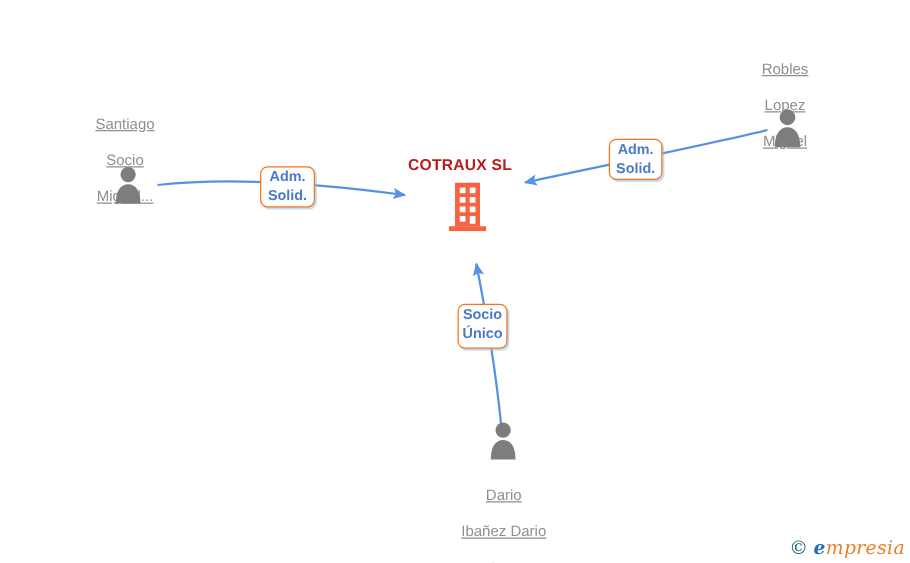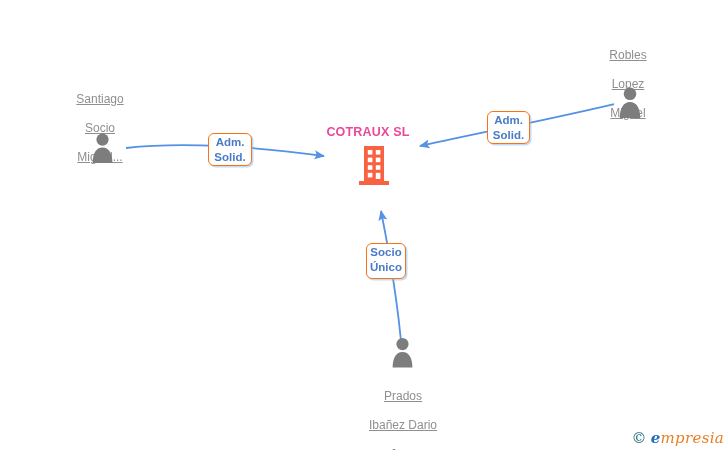--- a/index.html
+++ b/index.html
@@ -11,21 +11,21 @@
   #edges { position:absolute; left:0; top:0; width:728px; height:450px; }
 
   .person-label {
     position:absolute; color:#8F8F8F; font-size:12px; line-height:14.5px;
     text-align:center; white-space:pre-line;text-decoration:underline;
   }
   .person-label span { display:block; }
 
   .company-title {
     position:absolute; left:298px; top:125px; width:140px; text-align:center;
-    color:#ec4899; font-size:12.5px; font-weight:bold; letter-spacing:0.2px;
+    color:#b91c1c; font-size:12.5px; font-weight:bold; letter-spacing:0.2px;
   }
 
   .icon-wrap { position:absolute; }
 
   .rel-box {
     position:absolute; background:#ffffff;
     border:1px solid #f97316; border-radius:6px;
     box-shadow:1.5px 1.5px 0 rgba(145,190,235,0.55);
     color:#4A7BC8; font-size:11.5px; font-weight:bold;
     text-align:center; line-height:15px; padding:1px 2px;
@@ -85,21 +85,21 @@
     </svg>
   </div>
 
   <div class="icon-wrap" style="left:389px; top:337px;">
     <svg width="27" height="31" viewBox="0 0 27 30">
       <circle cx="13.5" cy="6.6" r="6.1" fill="#7D7D7D"></circle>
       <path d="M3.6,30 c0,-9.5 3.4,-15.6 9.9,-15.6 s9.9,6.1 9.9,15.6 z" fill="#7D7D7D"></path>
     </svg>
   </div>
   <div class="person-label" style="left:333px; top:374px; width:140px;">
-    <span>Prados</span>
+    <span>Dario</span>
     <span>Ibañez Dario</span>
     <span>Jose</span>
   </div>
 
   <div class="company-title">COTRAUX SL</div>
   <div class="icon-wrap" style="left:359px; top:146px;">
     <svg width="30" height="39" viewBox="0 0 30 39">
       <rect x="0" y="35" width="30" height="4" fill="#F96240"></rect>
       <rect x="5" y="0" width="20" height="35" fill="#F96240"></rect>
       <rect x="8.8" y="4" width="4.6" height="4.6" fill="#ffffff"></rect>

